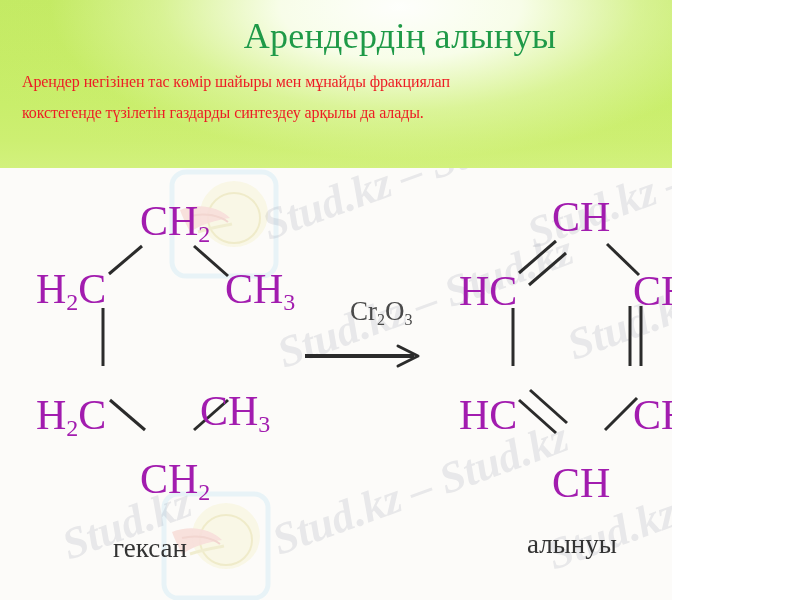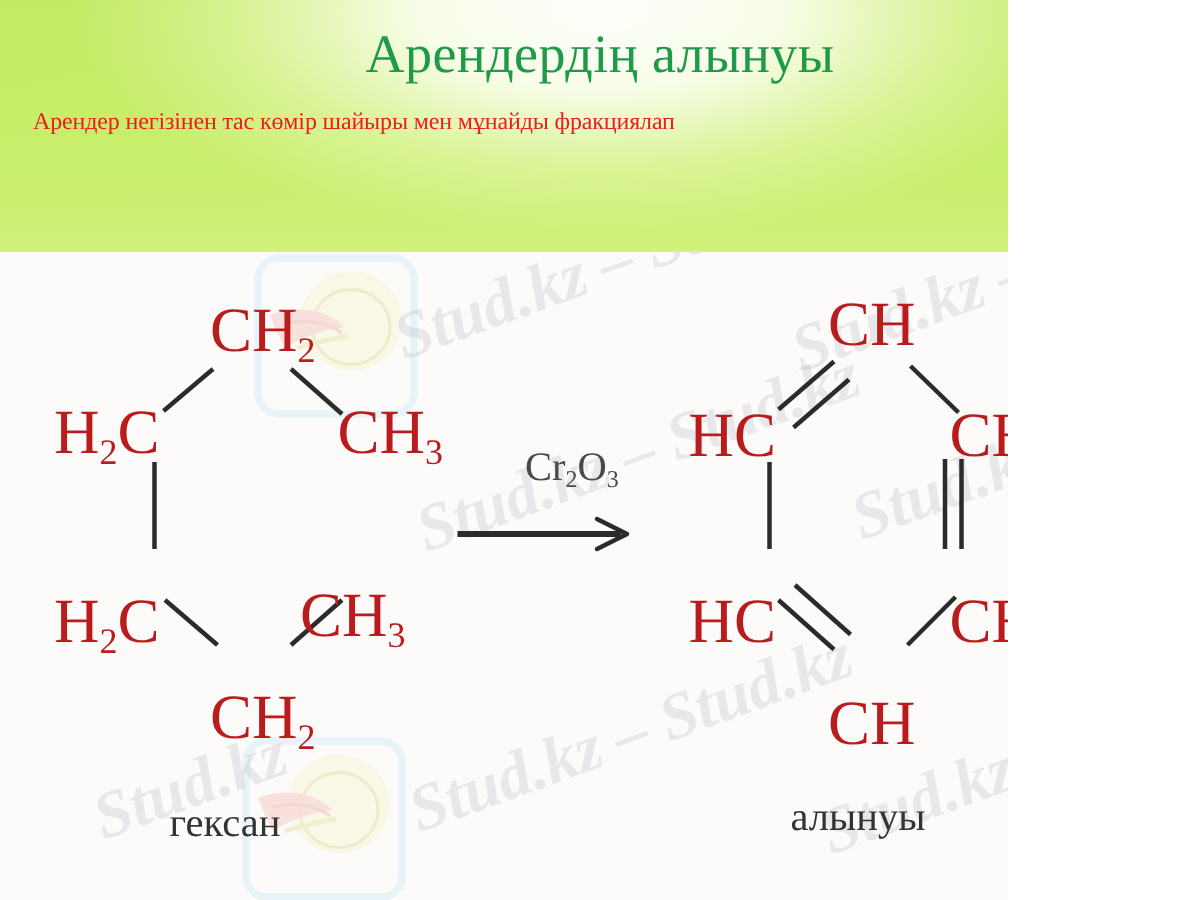--- a/index.html
+++ b/index.html
@@ -112,21 +112,21 @@
     user-select: none;
     opacity: 0.55;
   }
   .wm-logo-1 { left: 168px; top: -2px;  width: 120px; height: 120px; }
   .wm-logo-2 { left: 160px; top: 320px; width: 120px; height: 120px; }
 
   
   .chem {
     position: absolute;
     font-family: "Liberation Serif", "DejaVu Serif", serif;
-    color: #b91c1c;
+    color: #a21caf;
     white-space: nowrap;
     line-height: 1;
   }
   .chem .big  { font-size: 42px; }
   .chem .sub  { font-size: 24px; vertical-align: -0.30em; }
   .chem .presub { font-size: 24px; vertical-align: -0.30em; }
 
   .cat-label {
     position: absolute;
     font-family: "Liberation Serif", "DejaVu Serif", serif;
@@ -168,20 +168,21 @@
 <body>
 
 <div id="slide">
 
   <div id="header-band">
 
     <div id="title-text">Арендердің алынуы</div>
 
     <div id="body-text">
       <span class="bline">Арендер негізінен тас көмір шайыры мен мұнайды фракциялап</span>
+      <span class="bline">кокстегенде түзілетін газдарды синтездеу арқылы да алады.</span>
     </div>
   </div>
 
   <div id="diagram-area">
 
     <svg class="wm-logo wm-logo-1" viewBox="0 0 120 120">
       <rect x="4" y="6" width="104" height="104" rx="14" fill="none" stroke="#d8eef6" stroke-width="5"></rect>
       <ellipse cx="66" cy="48" rx="34" ry="33" fill="#f6f2cf" opacity="0.85"></ellipse>
       <ellipse cx="66" cy="52" rx="26" ry="25" fill="none" stroke="#e6dfa4" stroke-width="2"></ellipse>
       <path d="M12 44 C32 36 52 42 62 52 C48 54 34 58 22 66 C18 58 14 50 12 44 Z" fill="#f3c8c2" opacity="0.95"></path>

